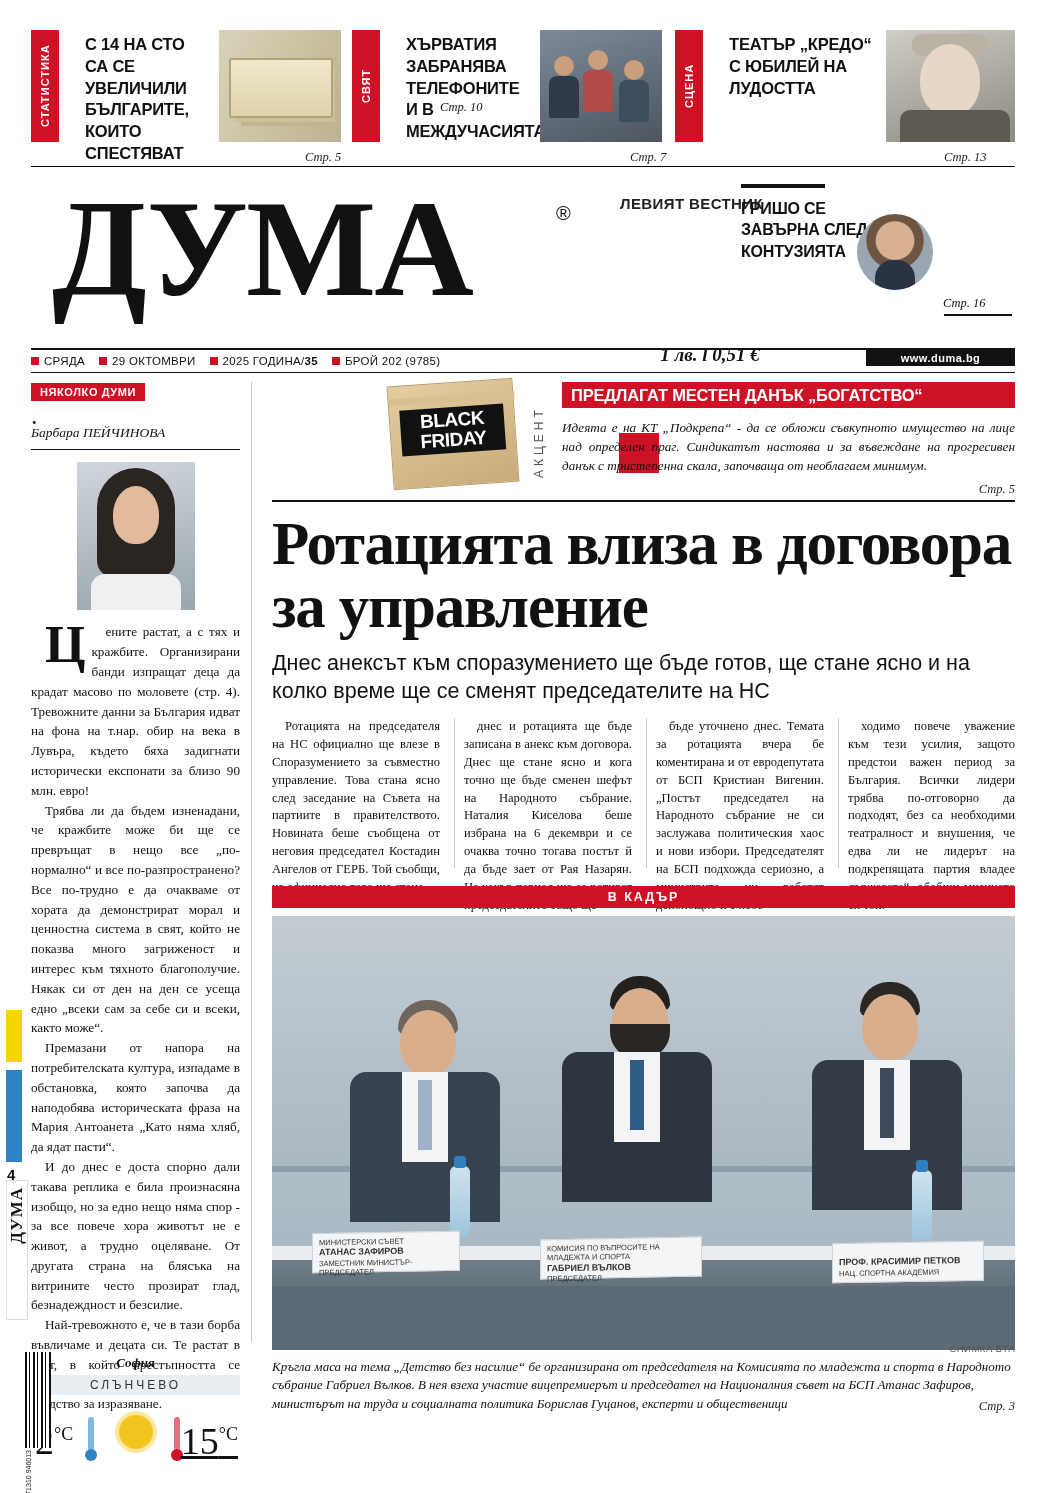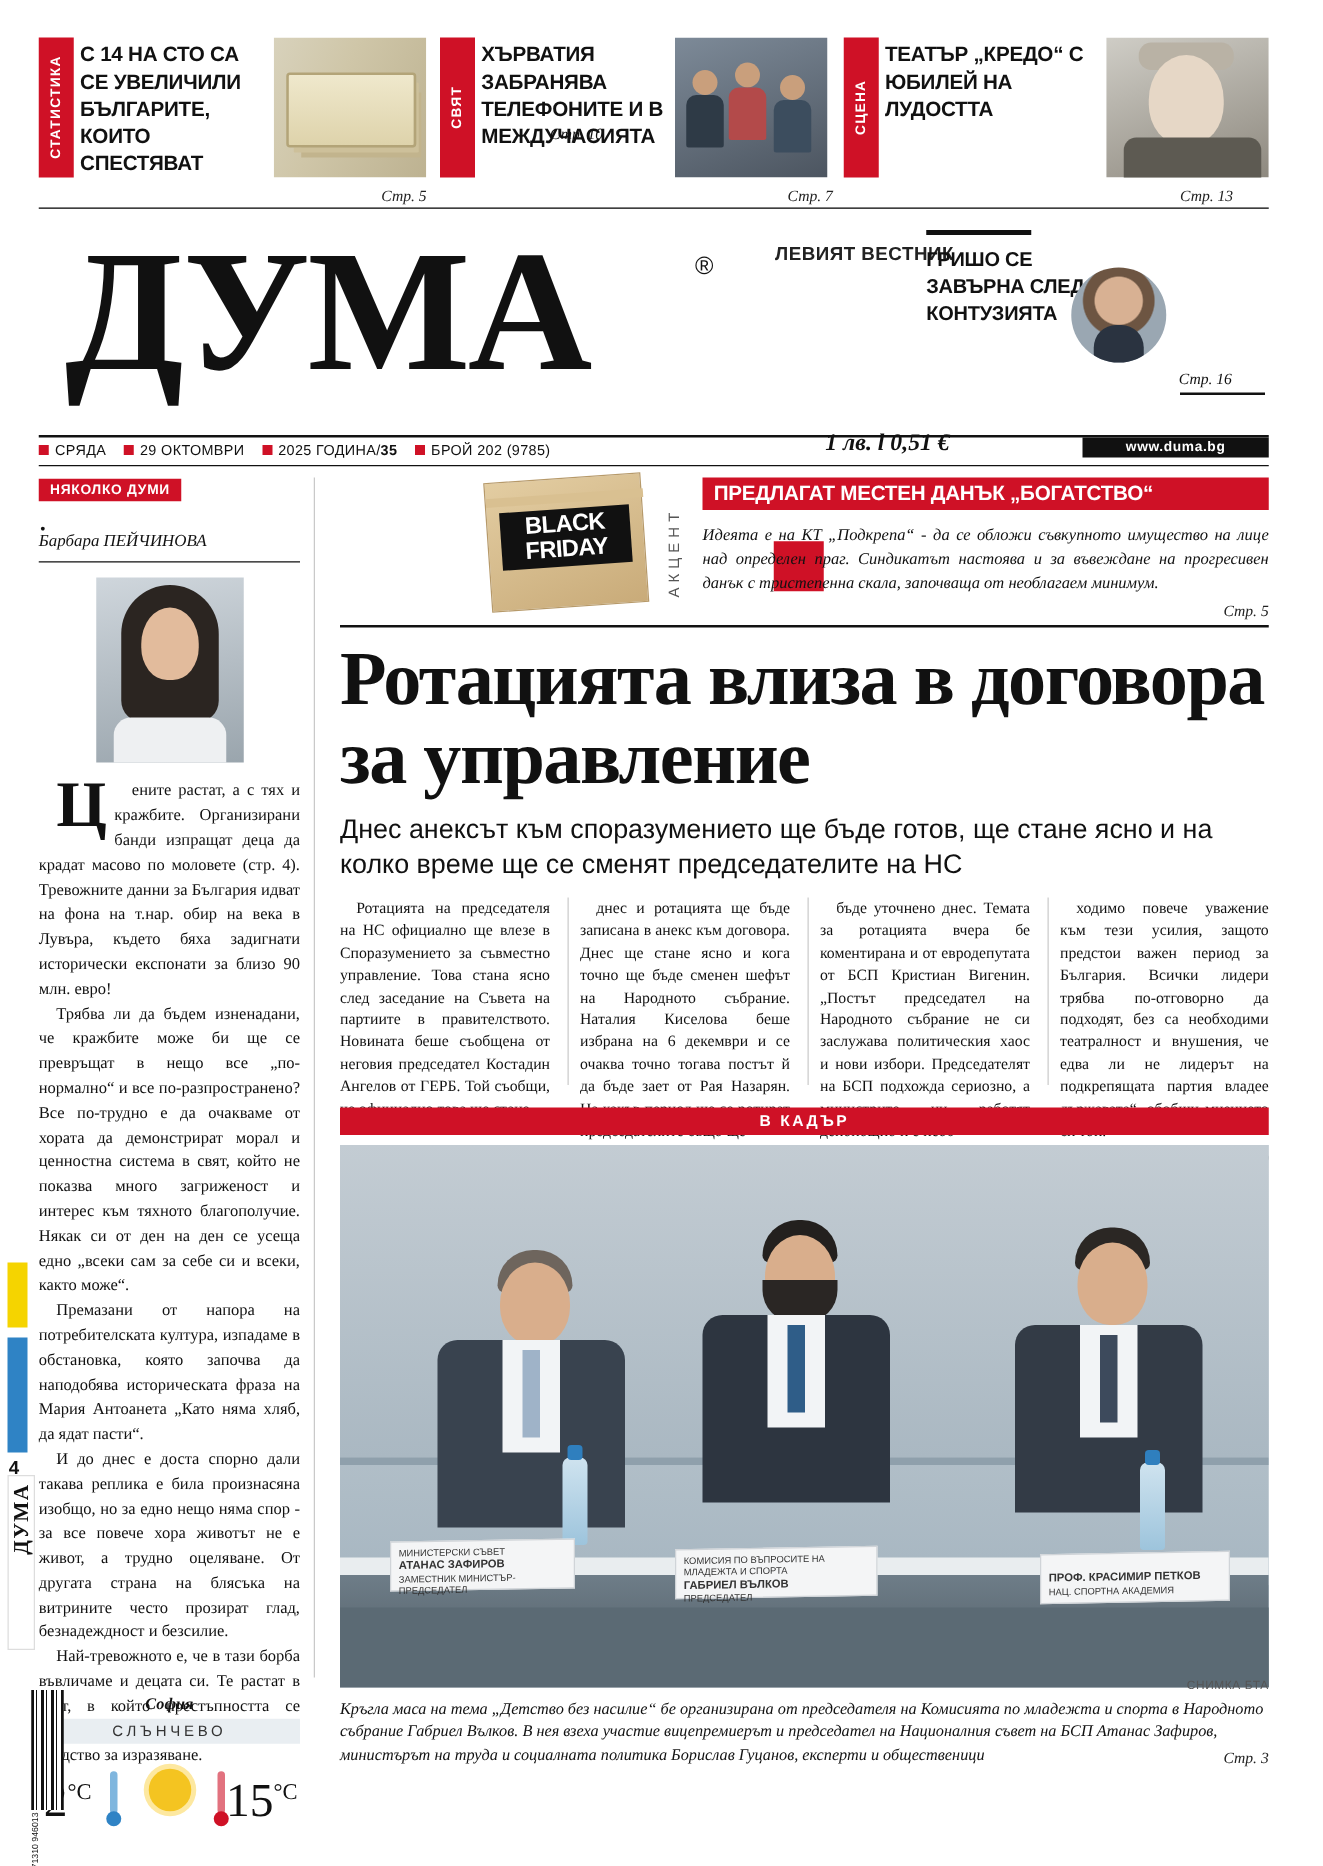--- a/index.html
+++ b/index.html
@@ -28,21 +28,21 @@
     width:28px; background:#cf1126; color:#fff;
     font-family:"Liberation Sans", sans-serif;
     font-weight:bold; font-size:11px; letter-spacing:1px;
     writing-mode:vertical-rl; transform:rotate(180deg);
     display:flex; align-items:center; justify-content:center;
     text-align:center;
   }
   .teaser .txt {
     font-family:"Liberation Sans", sans-serif;
     font-weight:bold; font-size:16.5px; line-height:1.32;
-    color:#111; padding:4px 8px 0 5px; letter-spacing:-0.2px;
+    color:#111; padding:4px 8px 0 26px; letter-spacing:-0.2px;
     text-transform:uppercase;
   }
   .teaser .pic { width:110px; height:112px; overflow:hidden; position:relative; }
   .teaser1 { left:31px; width:310px; }
   .teaser2 { left:352px; width:310px; }
   .teaser3 { left:675px; width:340px; }
   .teaser1 .txt { width:160px; }
   .teaser2 .txt { width:160px; }
   .teaser3 .txt { width:198px; }
   .teaser1 .pic { width:122px; }
@@ -176,21 +176,21 @@
 
   
   .weather { position:absolute; left:31px; top:1355px; width:209px; height:110px; }
   .weather .city { text-align:center; font-family:"Liberation Serif", serif; font-style:italic; font-weight:bold; font-size:13px; }
   .weather .cond {
     margin-top:4px; background:#e9eef2; text-align:center;
     font-family:"Liberation Sans", sans-serif; font-size:12px; letter-spacing:3px; padding:3px 0; color:#333;
   }
   .weather .row { position:relative; height:76px; }
   .weather .t1 { position:absolute; left:4px; top:24px; font-size:38px; font-family:"Liberation Serif",serif; }
-  .weather .t2 { position:absolute; right:2px; top:24px; font-size:38px; font-family:"Liberation Serif",serif; }
+  .weather .t2 { position:absolute; right:2px; top:24px; font-size:38px; font-family:"Liberation Serif",serif;text-decoration:underline; }
   .weather .deg { font-size:18px; vertical-align:super; }
   .thermo { position:absolute; width:12px; height:46px; top:22px; }
   .thermo .tube { position:absolute; left:3px; top:0; width:6px; height:34px; background:#cfd6dc; border-radius:3px; }
   .thermo .bulb { position:absolute; left:0; top:32px; width:12px; height:12px; border-radius:50%; }
   .thermo.cold .bulb { background:#2f83c5; } .thermo.cold .tube { background:#7fb6de; }
   .thermo.hot .bulb { background:#cf1126; } .thermo.hot .tube { background:#e2727f; }
   .sun { position:absolute; left:88px; top:20px; width:34px; height:34px; border-radius:50%; background:#f4c421; box-shadow:0 0 0 4px #fde8a0; }
 
   
   .barcode { position:absolute; left:25px; top:1352px; width:26px; height:120px; }

